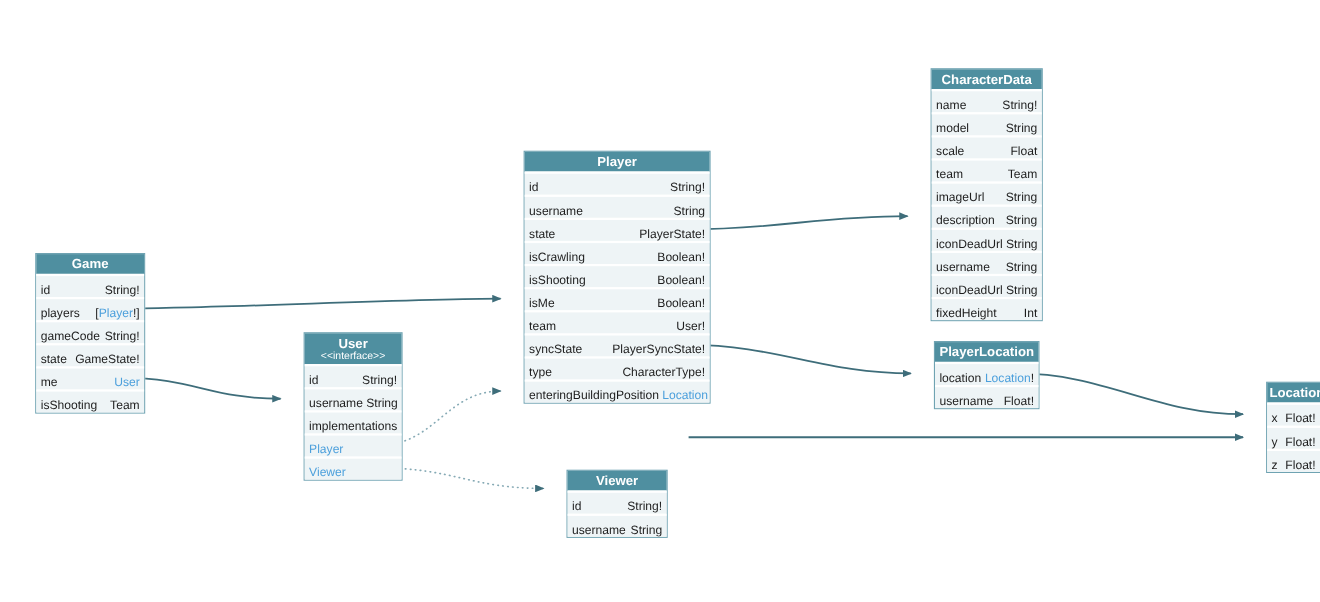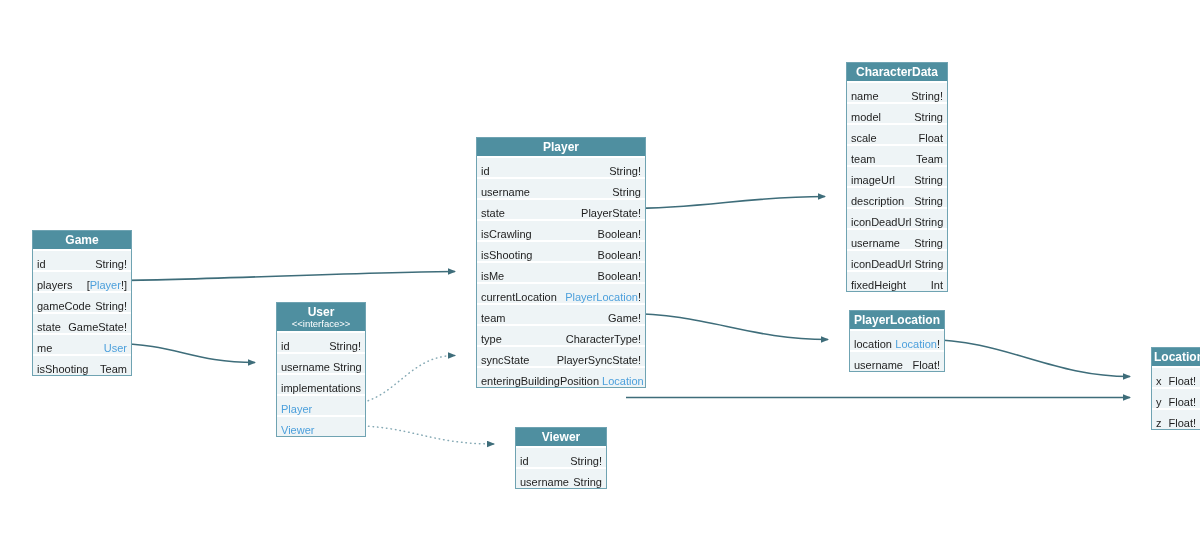--- a/index.html
+++ b/index.html
@@ -167,36 +167,32 @@
         </div>
         <div class="erow">
           <span class="fname">isShooting</span>
           <span class="ftype">Boolean!</span>
         </div>
         <div class="erow">
           <span class="fname">isMe</span>
           <span class="ftype">Boolean!</span>
         </div>
         <div class="erow">
-          <span class="fname">currentLocation</span>
-          <span class="ftype"><span class="tlink">PlayerLocation</span><span>!</span></span>
-        </div>
-        <div class="erow">
           <span class="fname">team</span>
-          <span class="ftype">Game!</span>
+          <span class="ftype">User!</span>
+        </div>
+        <div class="erow">
+          <span class="fname">syncState</span>
+          <span class="ftype">PlayerSyncState!</span>
         </div>
         <div class="erow">
           <span class="fname">type</span>
           <span class="ftype">CharacterType!</span>
         </div>
         <div class="erow">
-          <span class="fname">syncState</span>
-          <span class="ftype">PlayerSyncState!</span>
-        </div>
-        <div class="erow">
           <span class="fname">enteringBuildingPosition</span>
           <span class="ftype"><span class="tlink">Location</span></span>
         </div>
       </div>
   </div>
 
   <div class="etable" id="table-Viewer">
     <div class="ehead">
       <div class="etitle">Viewer</div>
     </div>

